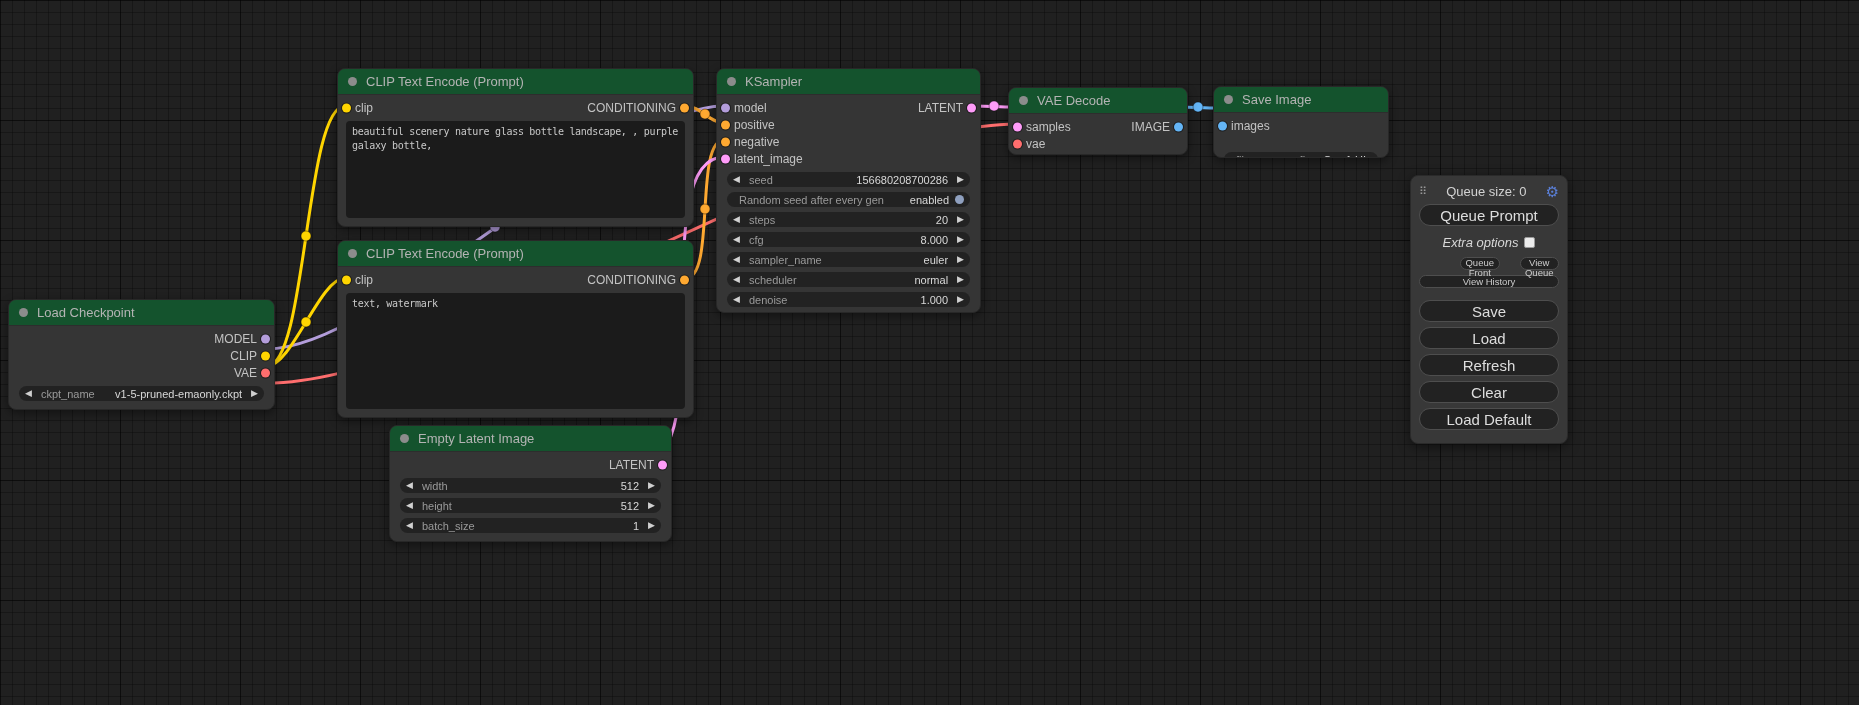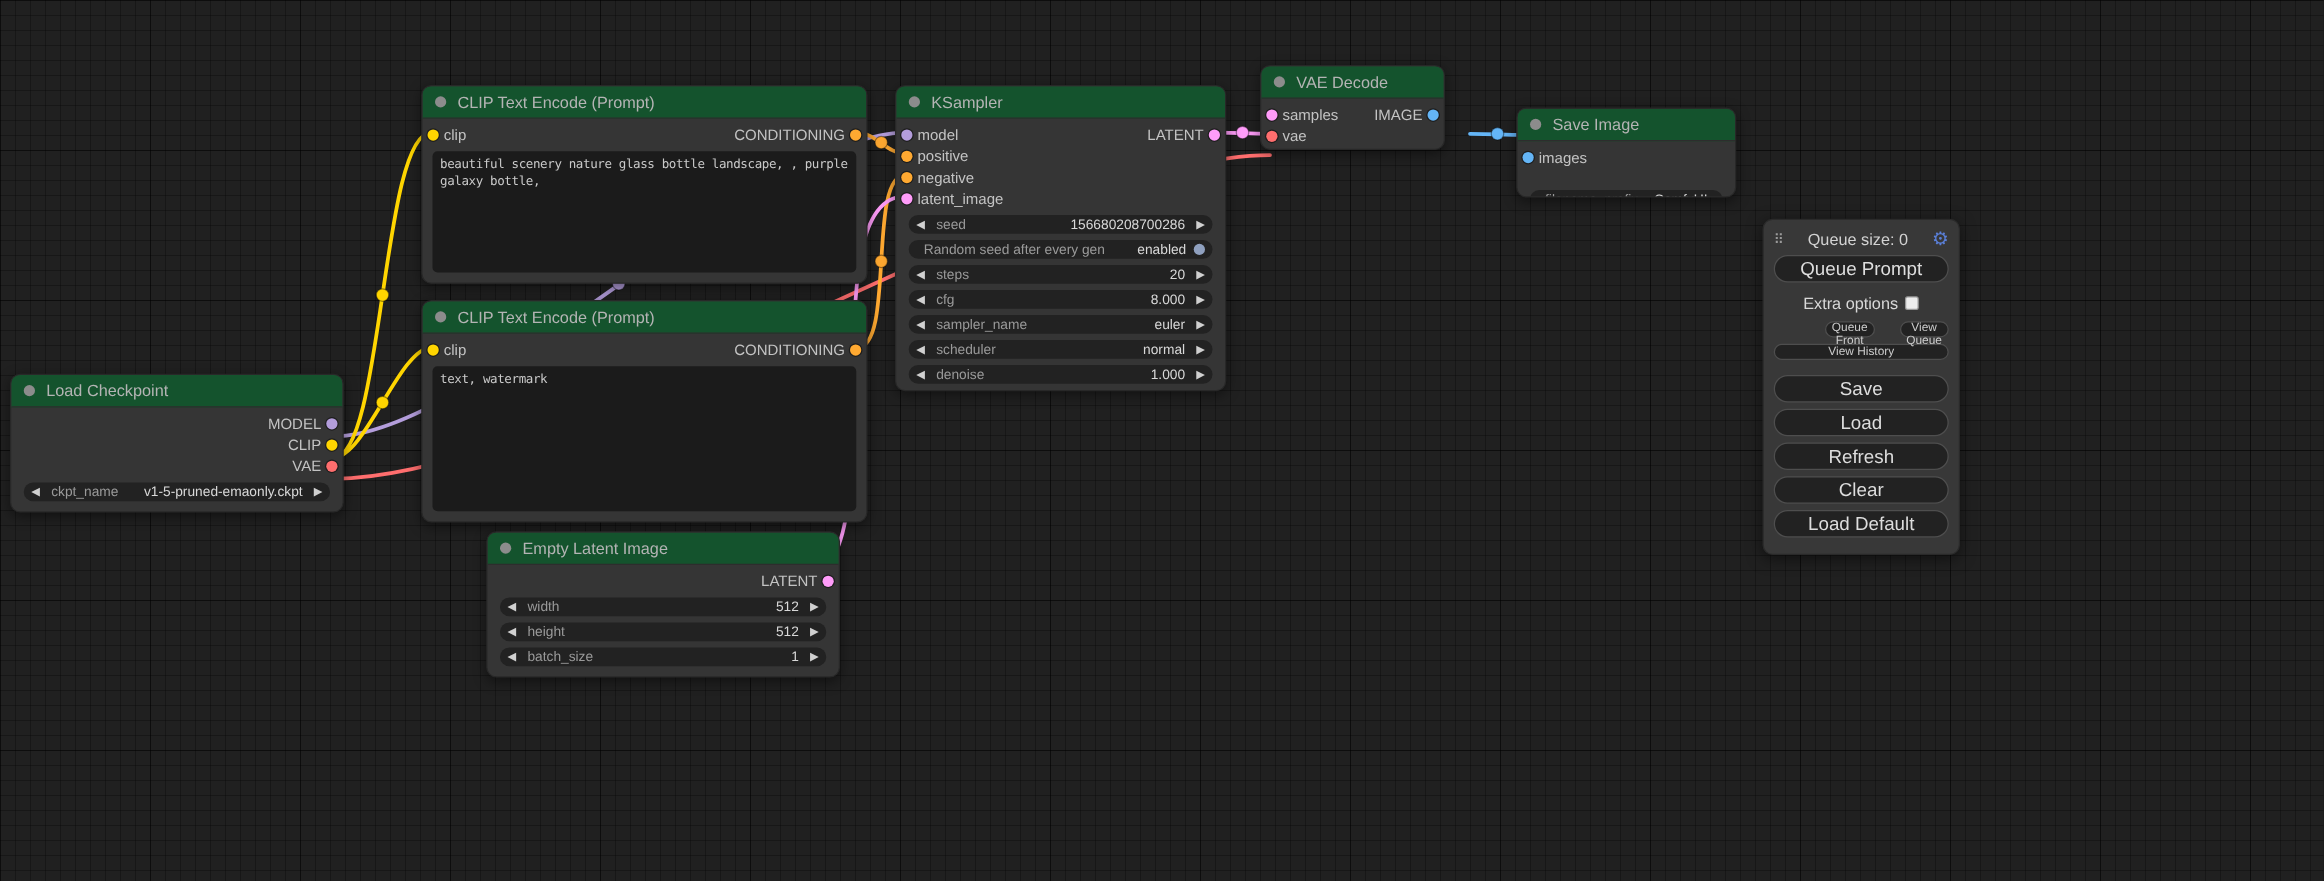--- a/index.html
+++ b/index.html
@@ -48,21 +48,21 @@
     background:#1b1b1b; border-radius:4px; margin:3px 8px 8px; padding:4px 6px;
     color:#c9c9c9; font-family:"DejaVu Sans Mono",monospace; font-size:10px;
     letter-spacing:-0.3px; line-height:1.4; white-space:pre-wrap; word-break:break-word;
   }
 
   
   #node-load-checkpoint{ left:8px;   top:299px; width:267px; }
   #node-clip-positive  { left:337px; top:68px;  width:357px; }
   #node-clip-negative  { left:337px; top:240px; width:357px; }
   #node-ksampler       { left:716px; top:68px;  width:265px; height:245px; }
-  #node-vae-decode     { left:1008px;top:52px;  width:148px; height:68px; }
+  #node-vae-decode     { left:1008px;top:87px;  width:180px; height:68px; }
   #node-save-image     { left:1213px;top:86px;  width:176px; height:72px; }
   #node-empty-latent   { left:389px; top:425px; width:283px; }
   #clip-pos-text{ height:97px; } #clip-neg-text{ height:116px; }
 
   
   .queue-panel{
     position:absolute; left:1410px; top:175px; width:158px; z-index:3;
     background:#383838; border:1px solid #2a2a2a; border-radius:8px;
     box-shadow:0 3px 12px rgba(0,0,0,.5); padding:6px 8px 8px;
   }
@@ -71,21 +71,21 @@
   .qp-size{ flex:1; text-align:center; color:#d2d2d2; font-size:13px; }
   .qp-gear{ font-size:15px; line-height:1; cursor:pointer; }
   button.qp-btn{
     display:block; width:100%; background:#222222; color:#dddddd;
     border:1px solid #4e4e4e; border-radius:12px; cursor:pointer;
     font-family:"Liberation Sans",sans-serif;
   }
   .qp-big{ height:22px; font-size:15px; margin:3px 0 5px; }
   .qp-primary{ margin-bottom:9px; }
   .qp-extra{ display:flex; justify-content:center; align-items:center; gap:6px;
-             color:#d8d8d8; font-size:13px; margin:2px 0 7px; }
+             color:#d8d8d8; font-size:13px; margin:2px 0 7px;font-style:italic; }
   .qp-checkbox{ width:11px; height:11px; background:#ececec; border:1px solid #9a9a9a; border-radius:2px; cursor:pointer; }
   .qp-row{ display:flex; gap:20px;margin-left:41px; }
   .qp-row .qp-small{ flex:1; }
   button.qp-small{ height:13px; font-size:9.5px; padding:0 4px; border-radius:8px; color:#cccccc; line-height:1; }
   .qp-history{ width:92px; margin:5px auto 2px; }
   .qp-save-group{ margin-top:12px; }
 </style>
 </head>
 <body>
 

